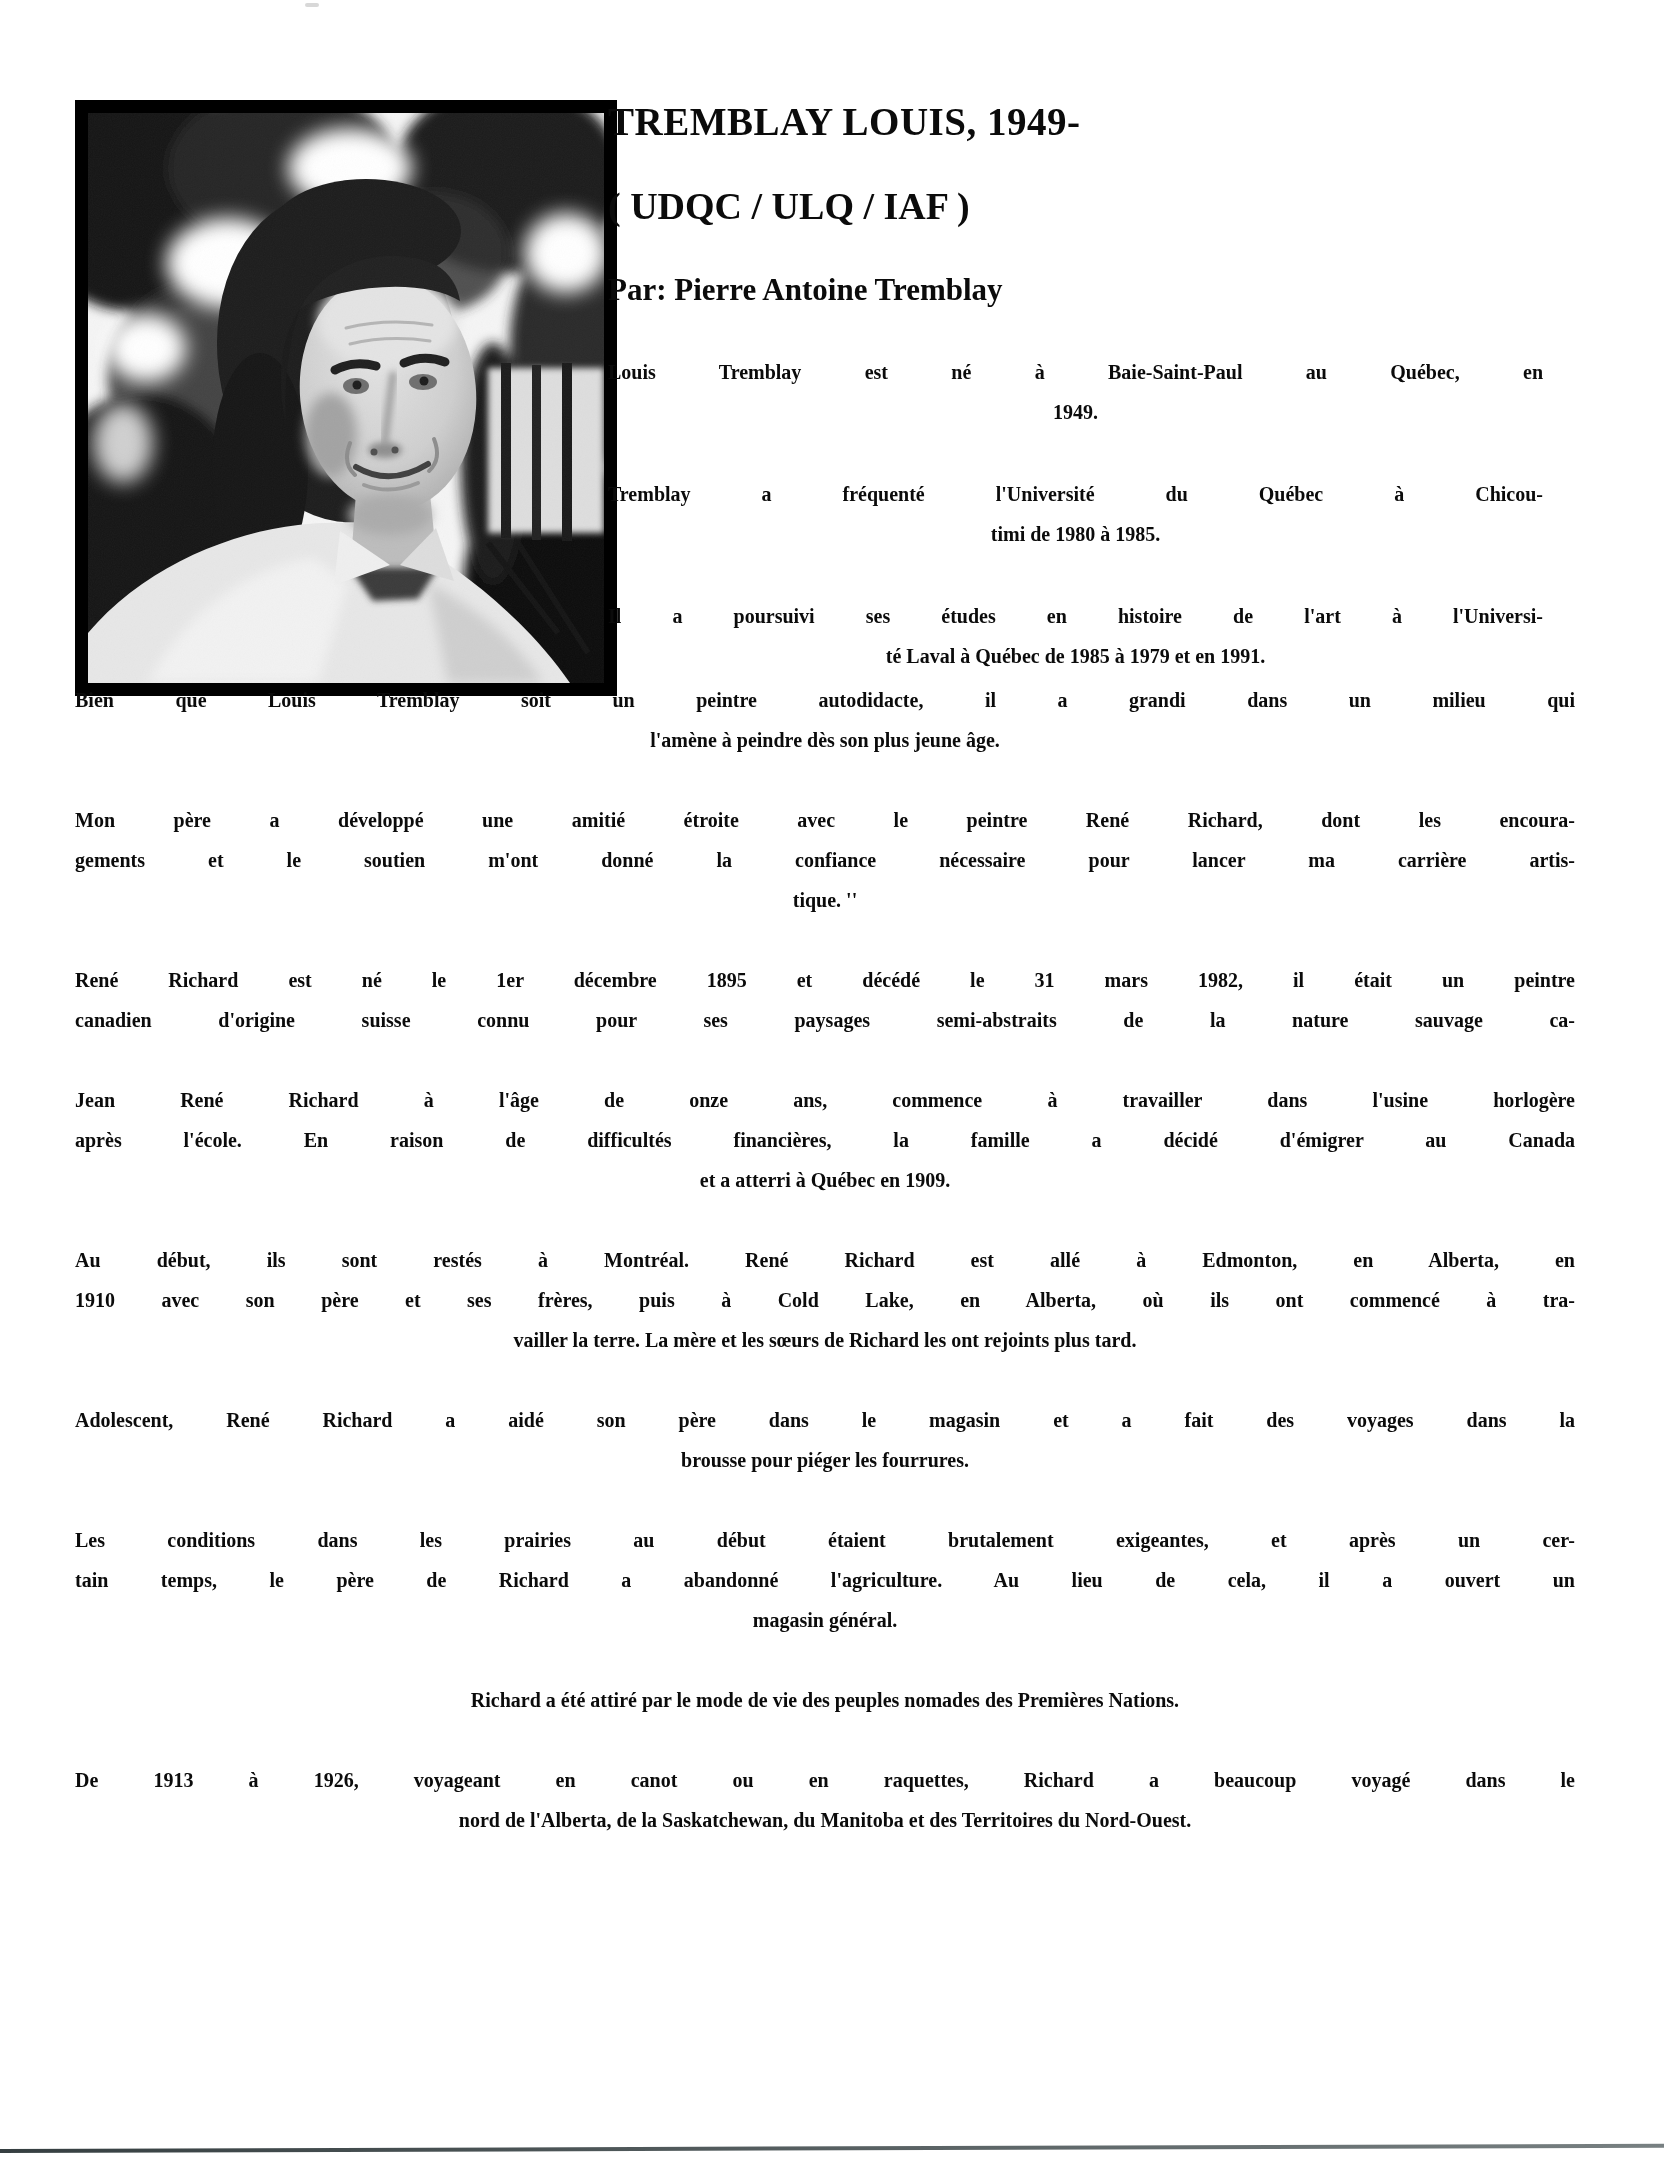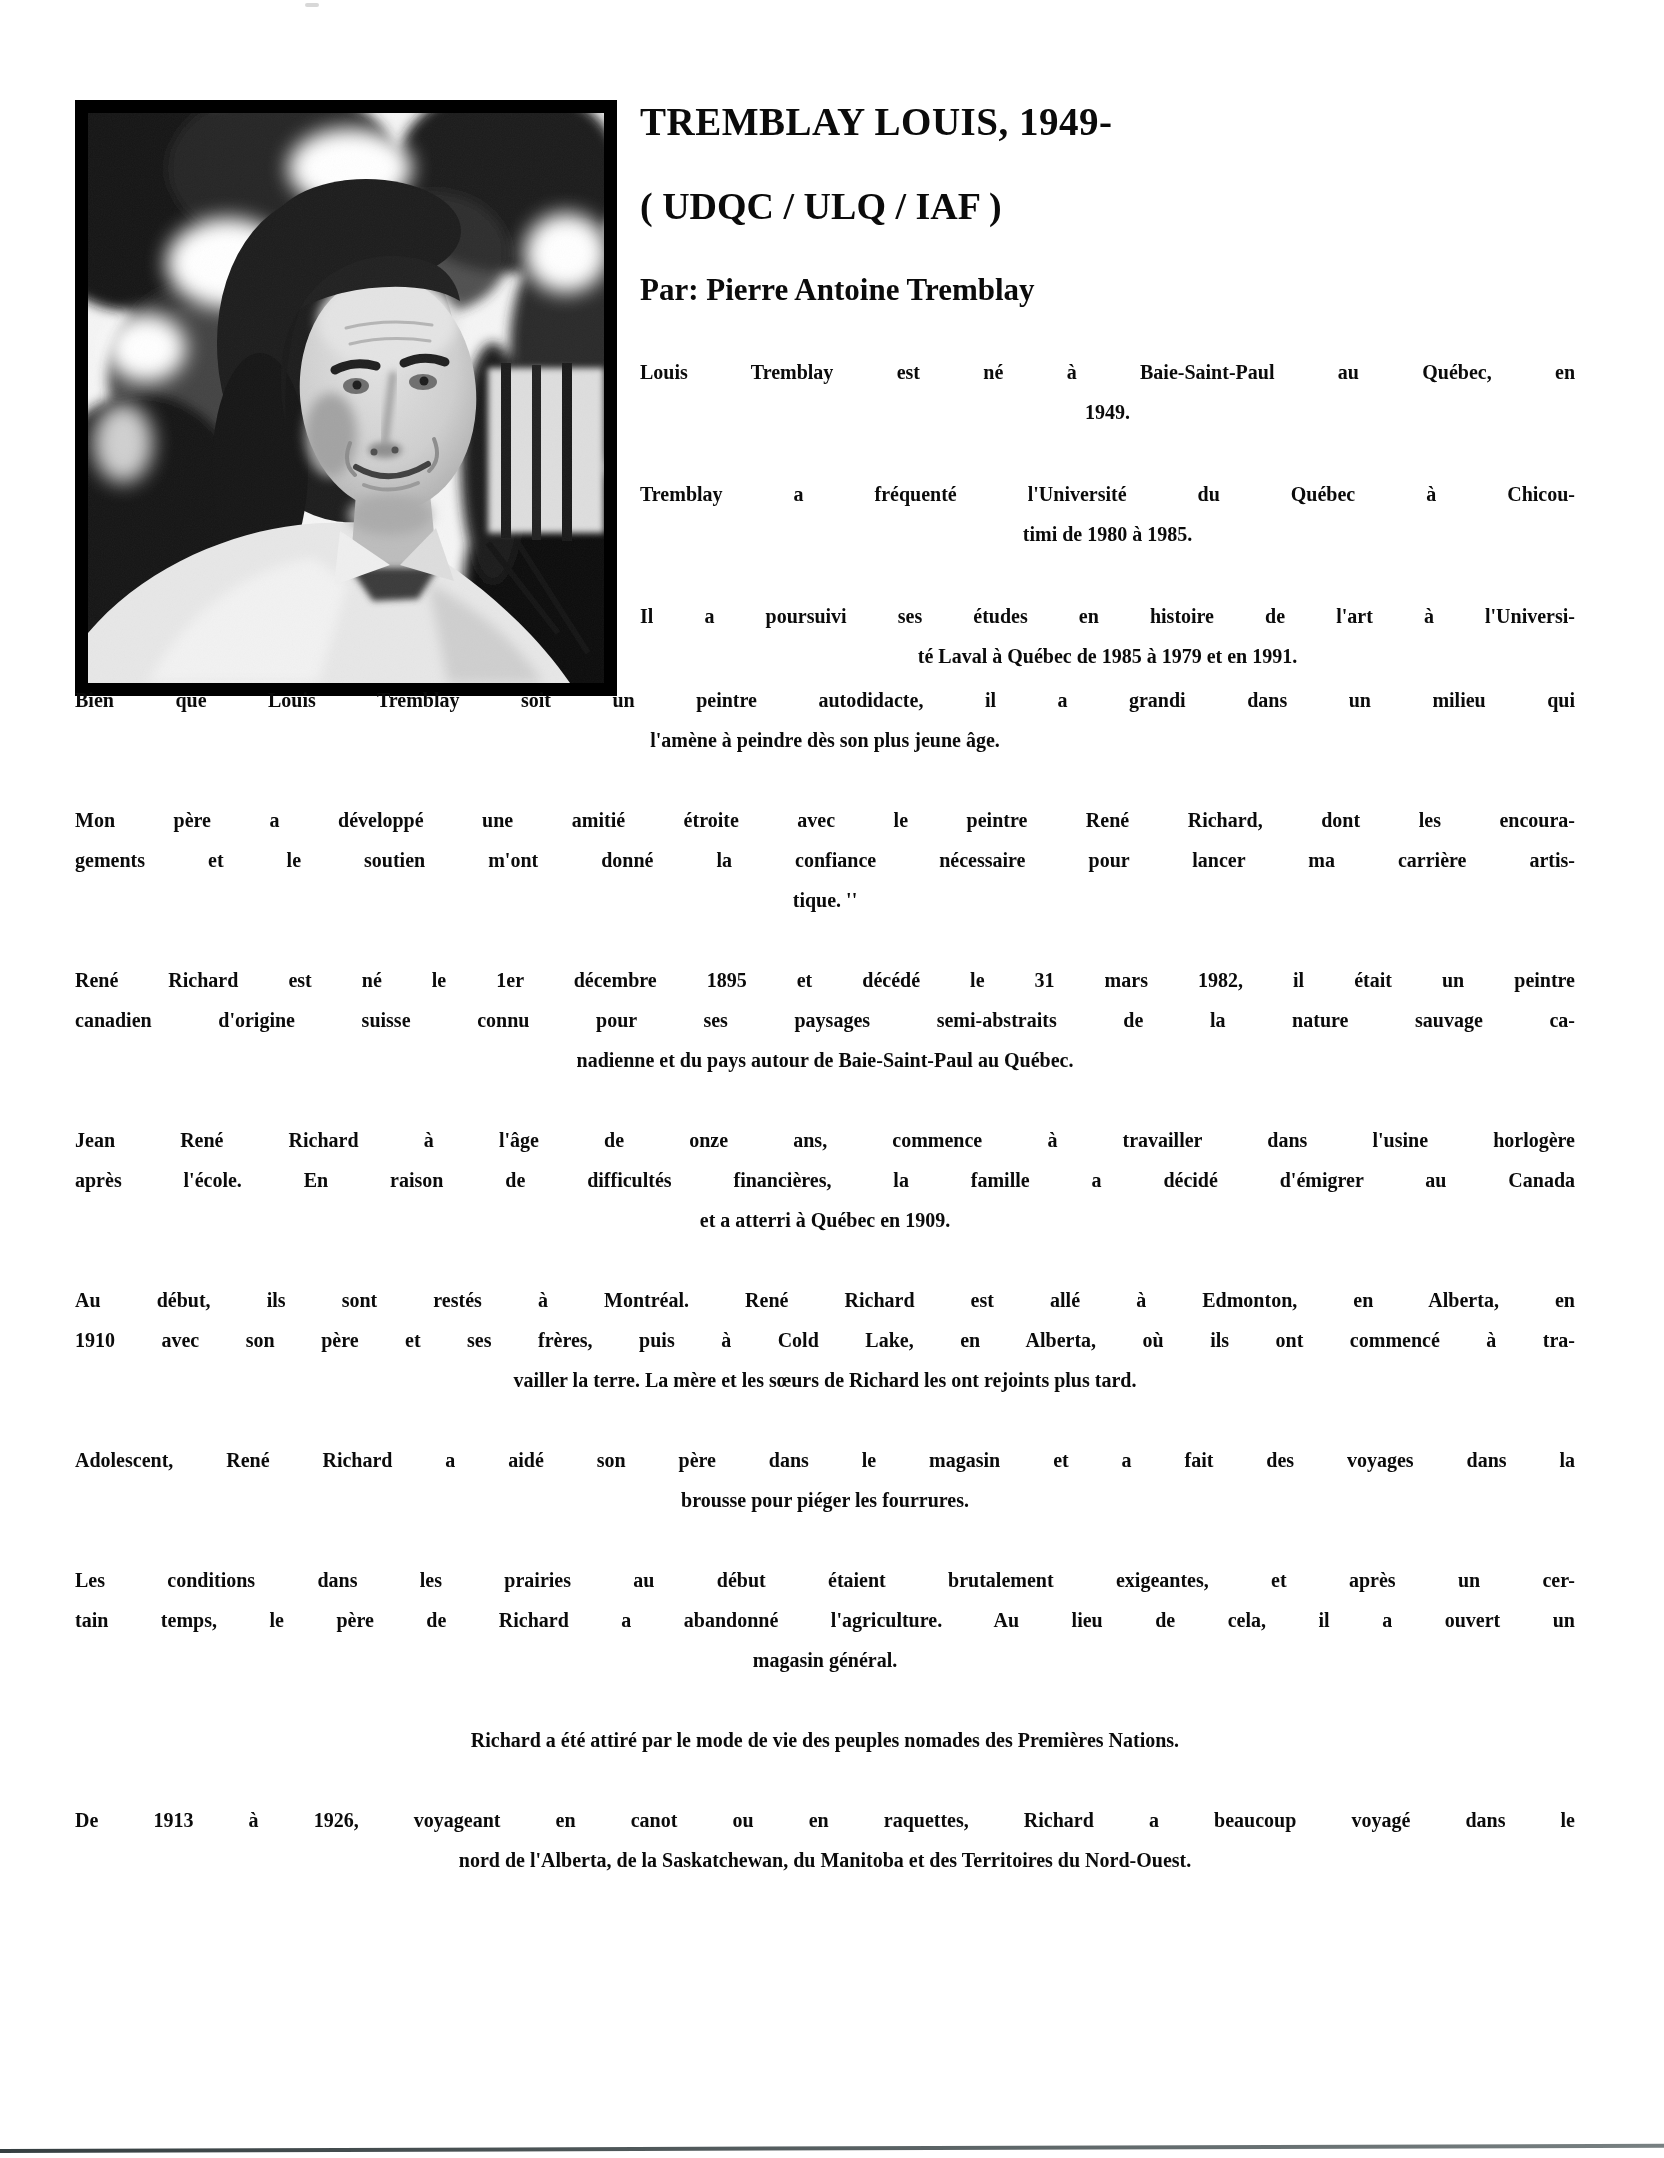--- a/index.html
+++ b/index.html
@@ -19,21 +19,21 @@
     position:absolute;
     left:75px; top:100px;
     width:516px; height:570px;
     border:13px solid #000;
     background:#fff;
   }
   .photo-frame svg { display:block; width:100%; height:100%; }
   
   .header-col {
     position:absolute;
-    left:640px; top:100px;
+    left:608px; top:100px;
     width:935px;
   }
   .h-title { font-size:39px; line-height:44px; letter-spacing:0.5px; }
   .h-cred  { font-size:38px; line-height:40px; margin-top:42px; }
   .h-byline{ font-size:31px; line-height:40px; margin-top:44px; }
   .header-col .para { margin-top:42px; }
   
   .body-col {
     position:absolute;
     left:75px; top:680px;
@@ -193,21 +193,20 @@
     <div class="para">
       </div>
     <div class="para">
         <div class="tline fill">Mon père a développé une amitié étroite avec le peintre René Richard, dont les encoura-</div>
         <div class="tline fill">gements et le soutien m'ont donné la confiance nécessaire pour lancer ma carrière artis-</div>
         <div class="tline">tique. ''</div>
       </div>
     <div class="para">
         <div class="tline fill">René Richard est né le 1er décembre 1895 et décédé le 31 mars 1982, il était un peintre</div>
         <div class="tline fill">canadien d'origine suisse connu pour ses paysages semi-abstraits de la nature sauvage ca-</div>
-        <div class="tline">nadienne et du pays autour de Baie-Saint-Paul au Québec.</div>
       </div>
     <div class="para">
         <div class="tline fill">Jean René Richard à l'âge de onze ans, commence à travailler dans l'usine horlogère</div>
         <div class="tline fill">après l'école. En raison de difficultés financières, la famille a décidé d'émigrer au Canada</div>
         <div class="tline">et a atterri à Québec en 1909.</div>
       </div>
     <div class="para">
         <div class="tline fill">Au début, ils sont restés à Montréal. René Richard est allé à Edmonton, en Alberta, en</div>
         <div class="tline fill">1910 avec son père et ses frères, puis à Cold Lake, en Alberta, où ils ont commencé à tra-</div>
         <div class="tline">vailler la terre. La mère et les sœurs de Richard les ont rejoints plus tard.</div>

